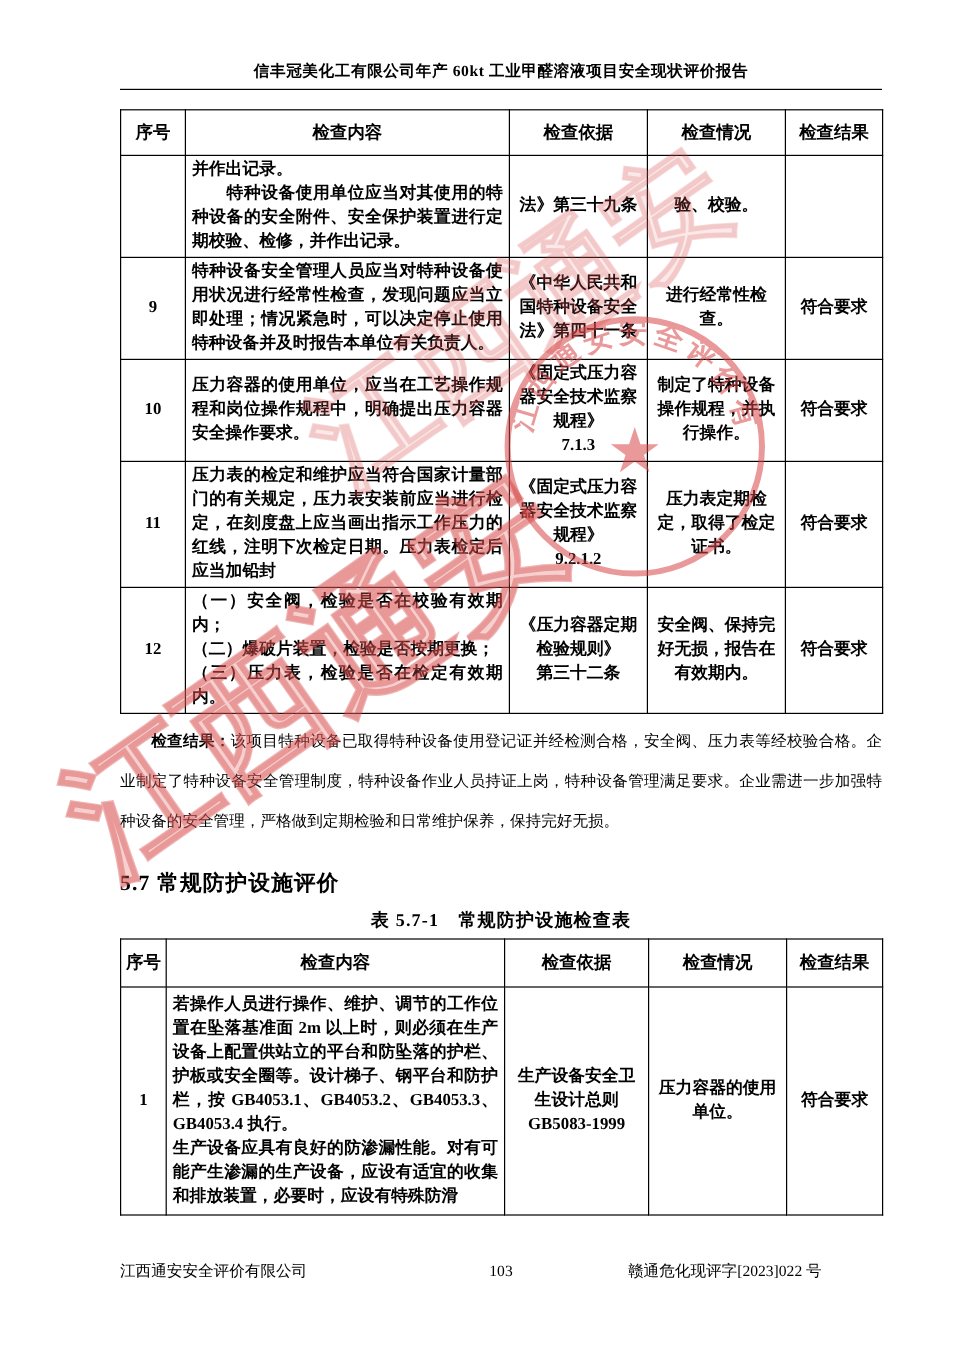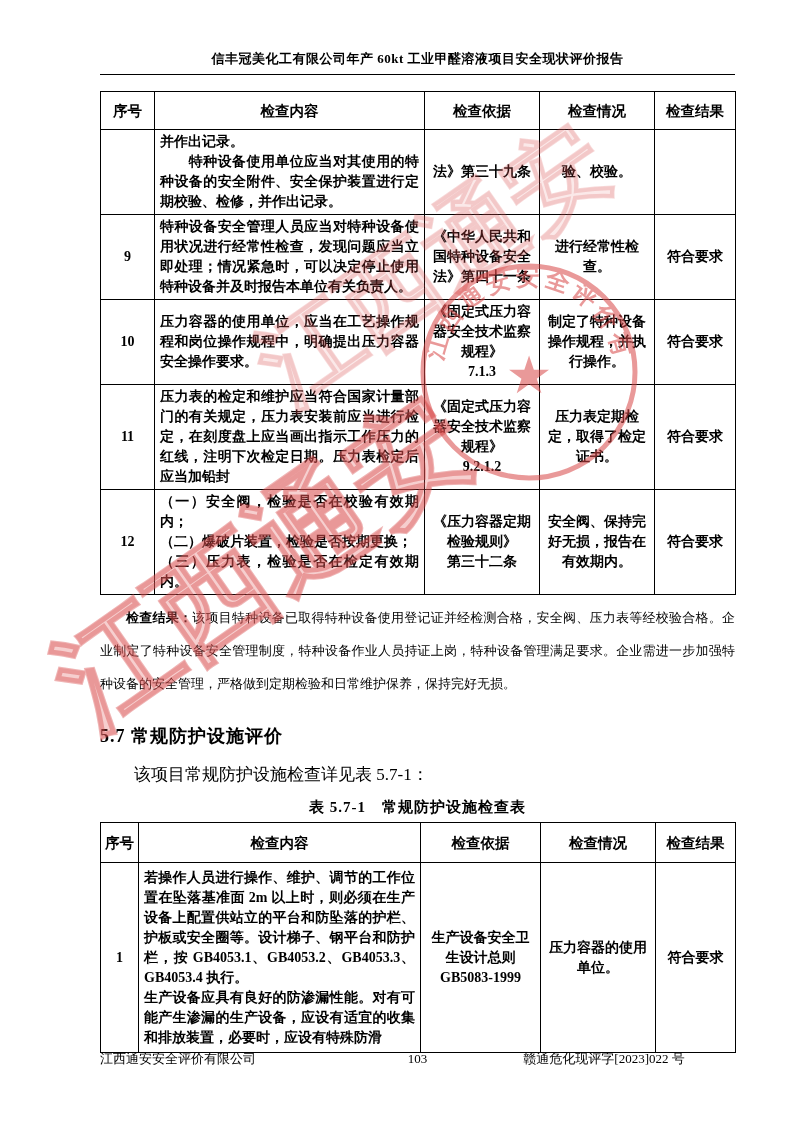--- a/index.html
+++ b/index.html
@@ -152,21 +152,20 @@
       <td class="c-sit">安全阀、保持完好无损，报告在有效期内。</td>
       <td class="c-res">符合要求</td>
     </tr>
   </tbody>
     </table>
 
   <p class="result-para"><span class="lead">检查结果：</span><span>该项目特种设备已取得特种设备使用登记证并经检测合格，安全阀、压力表等经校验合格。企业制定了特种设备安全管理制度，特种设备作业人员持证上岗，特种设备管理满足要求。企业需进一步加强特种设备的安全管理，严格做到定期检验和日常维护保养，保持完好无损。</span></p>
 
   <h2 class="sec-heading">5.7 常规防护设施评价</h2>
 
-  <p class="intro-para">该项目常规防护设施检查详见表 5.7-1：</p>
 
   <div class="tbl-caption">表 5.7-1　常规防护设施检查表</div>
 
   <table class="tbl2">
     <colgroup>
       <col style="width:38px">
         <col style="width:282px">
         <col style="width:120px">
         <col style="width:115px">
         <col style="width:80px">

